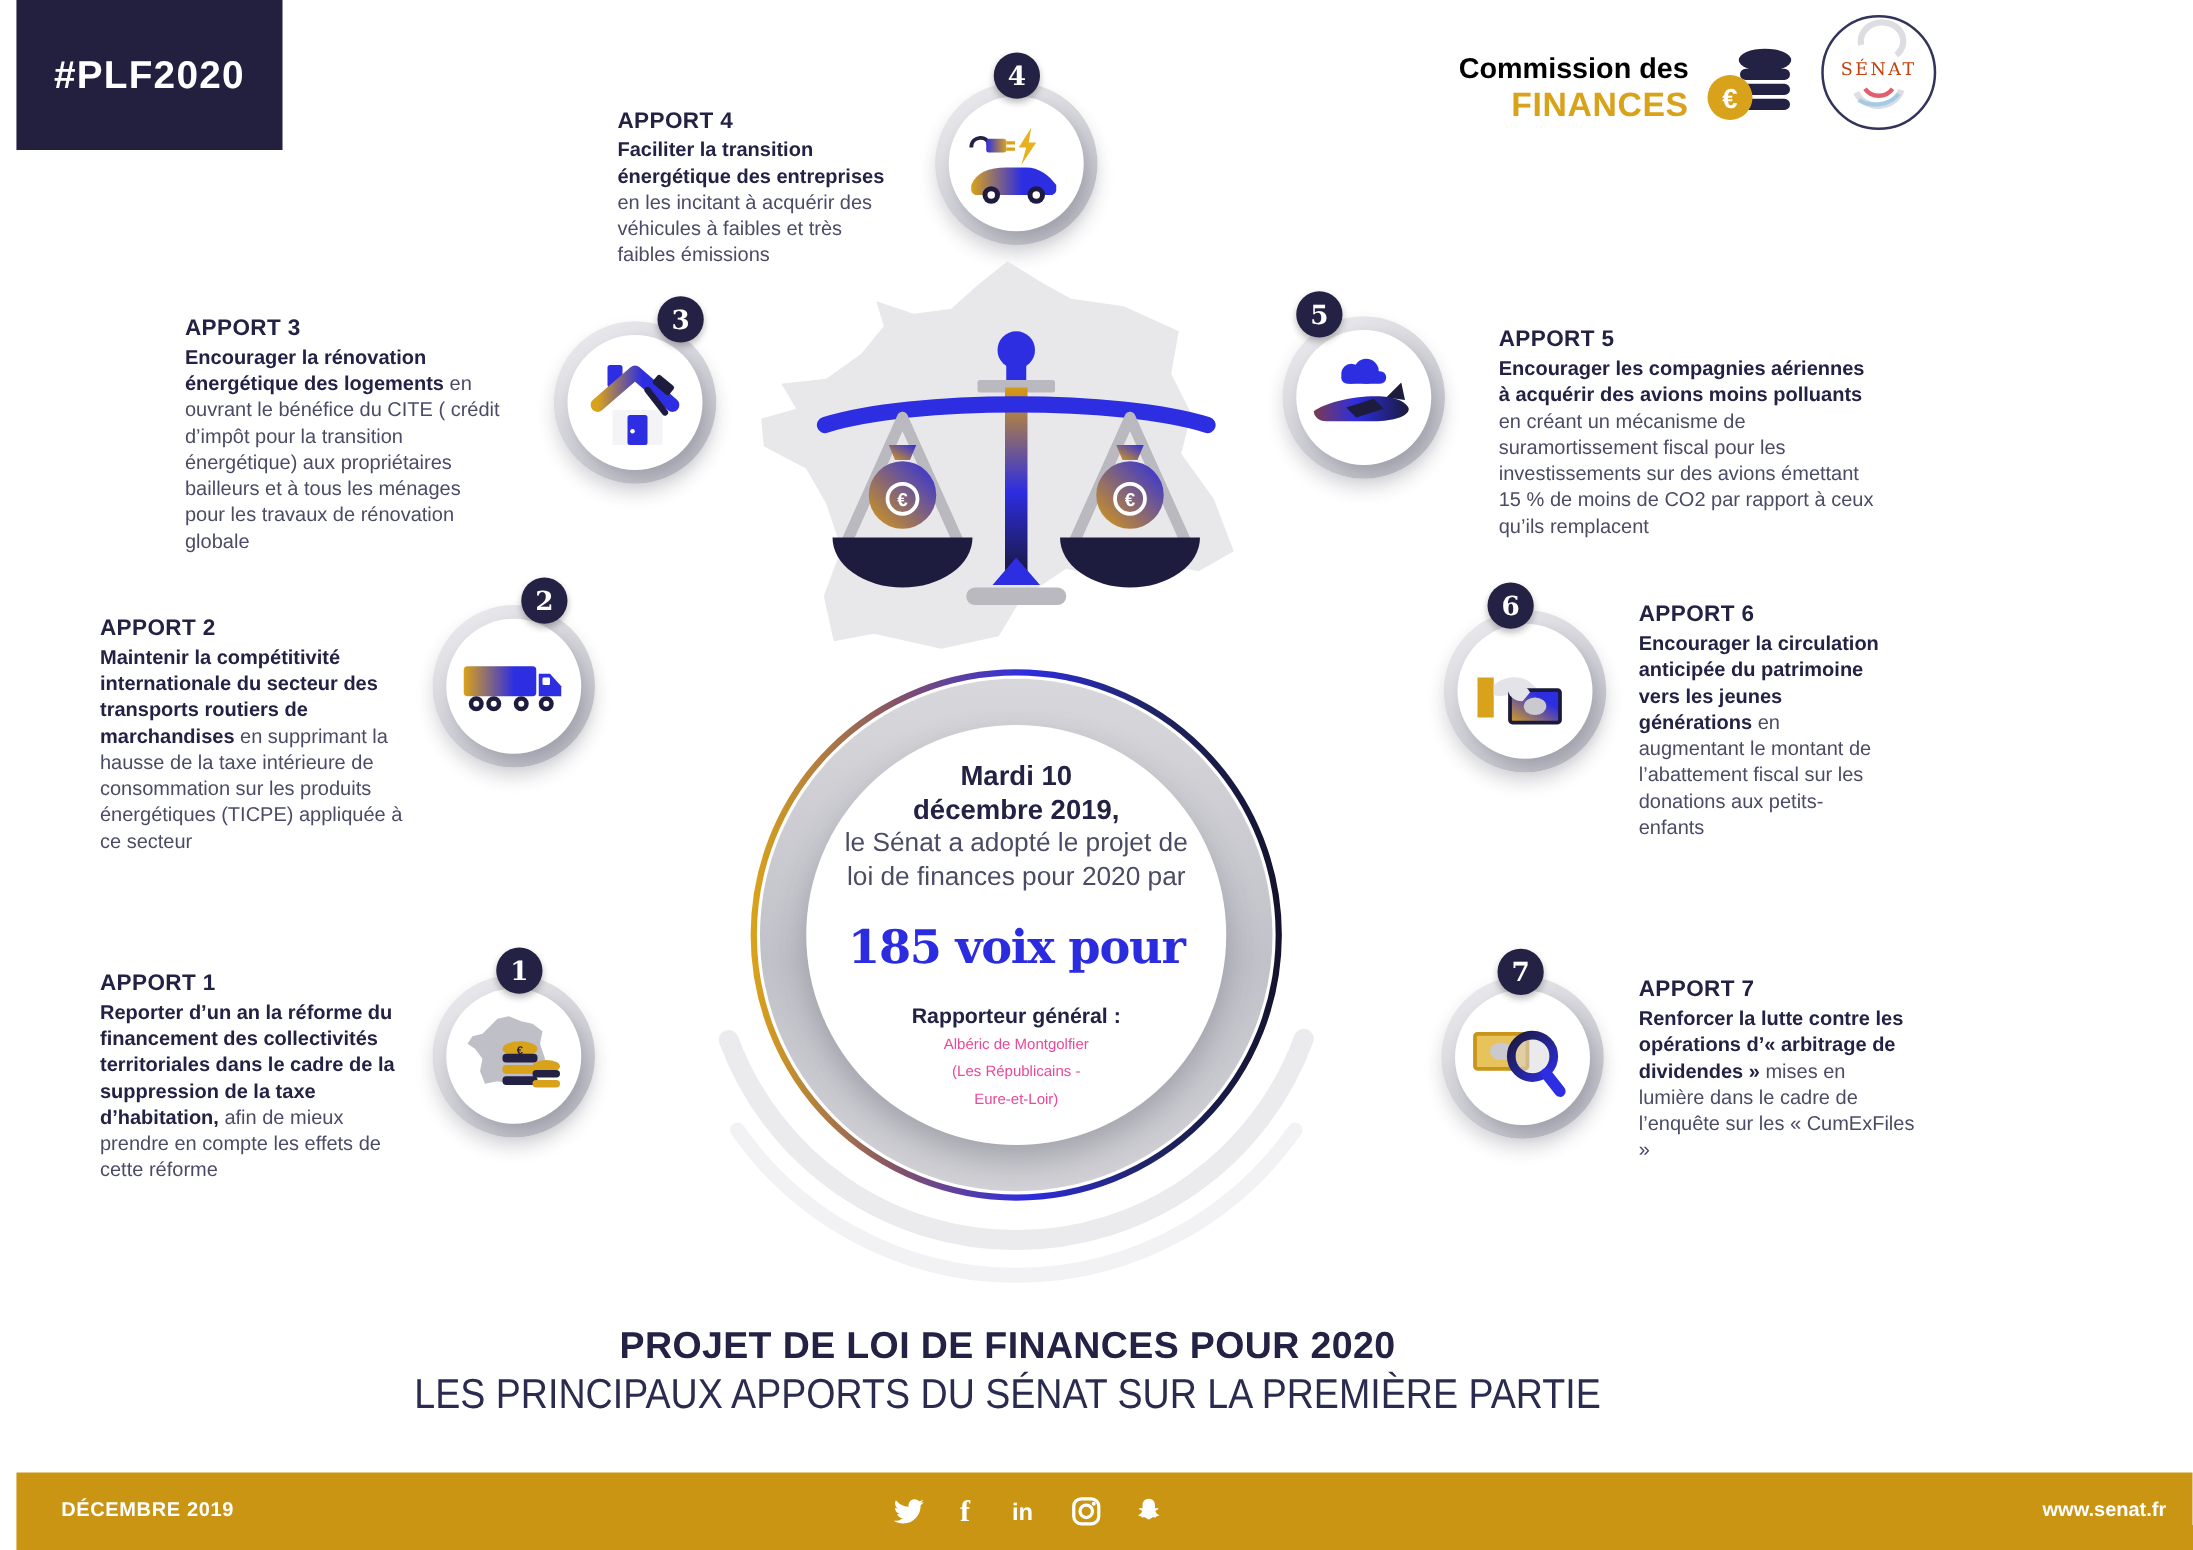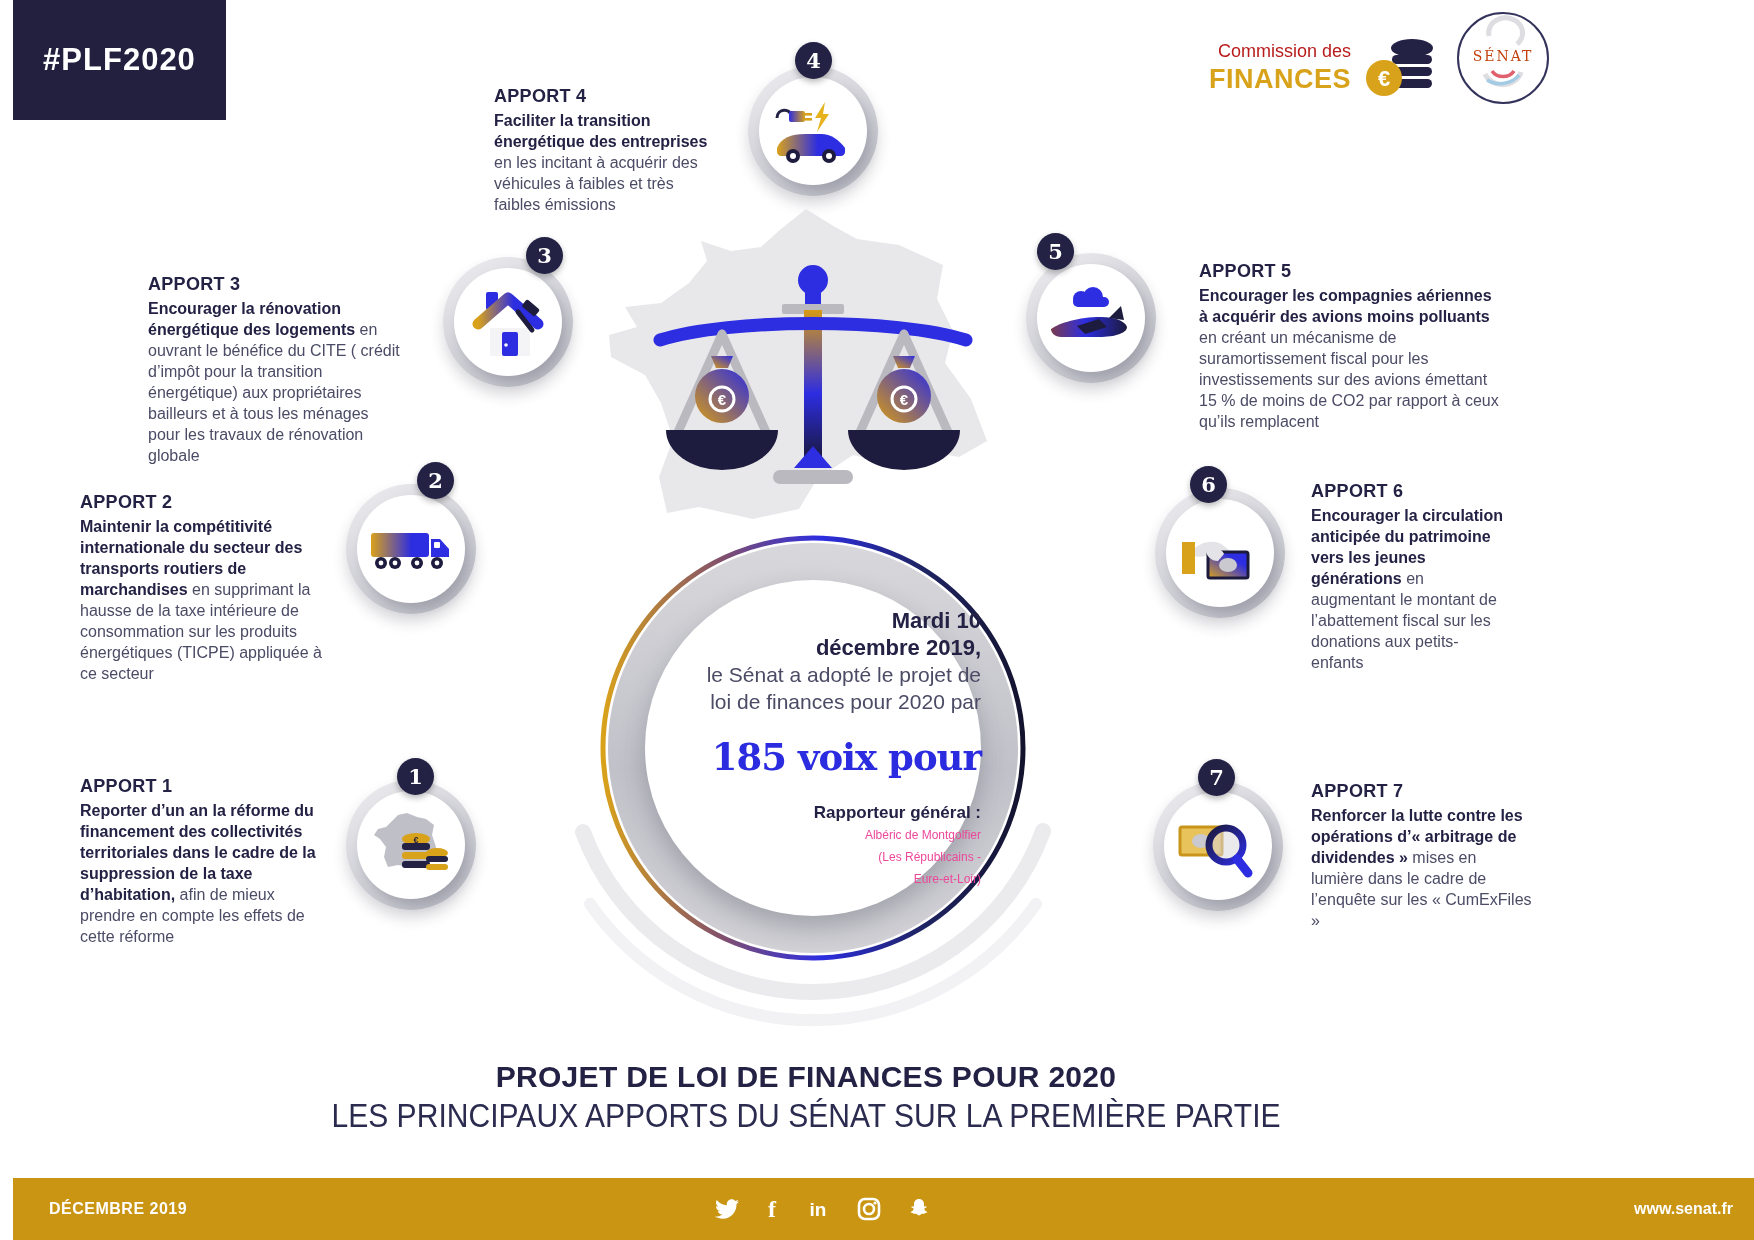--- a/index.html
+++ b/index.html
@@ -6,21 +6,21 @@
   .canvas{position:relative;width:1754px;height:1240px;background:#ffffff;overflow:hidden;
           font-family:"Liberation Sans",sans-serif;color:#232144;margin-left:13px;}
 
   
   .plf-box{position:absolute;left:0;top:0;width:213px;height:120px;background:#221F3F;
            display:flex;align-items:center;justify-content:center;}
   .plf-box span{color:#fff;font-size:31px;font-weight:800;letter-spacing:1px;}
 
   
   .commission{position:absolute;left:1150px;top:42px;width:188px;text-align:right;line-height:1.1;}
-  .commission .l1{font-size:18px;color:#b91c1c;font-weight:400;}
+  .commission .l1{font-size:23px;color:#000000;font-weight:700;}
   .commission .l2{font-size:27px;color:#D9A21B;font-weight:800;letter-spacing:.5px;margin-top:3px;}
   .coins{position:absolute;left:1352px;top:34px;}
   .senat-logo{position:absolute;left:1444px;top:12px;width:88px;height:88px;border:2px solid #33335C;
               border-radius:50%;background:#fff;}
   .senat-logo .word{position:absolute;left:0;top:34px;width:100%;text-align:center;
         font-family:"DejaVu Serif",serif;font-size:14px;letter-spacing:2px;color:#c2410c;
         text-transform:uppercase;}
   .senat-logo svg{position:absolute;left:0;top:0;}
 
   
@@ -45,21 +45,21 @@
   .map{position:absolute;left:588px;top:205px;z-index:1;}
   .scales{position:absolute;left:617px;top:260px;z-index:3;}
 
   
   .center-wrap{position:absolute;left:520px;top:468px;width:560px;height:560px;z-index:2;}
   .center-wrap svg.arcs{position:absolute;left:0;top:0;}
   .gray-ring{position:absolute;left:75px;top:75px;width:410px;height:410px;border-radius:50%;
         background:linear-gradient(180deg,#d8d8dc 0%,#c1c1c9 55%,#d2d2d7 100%);}
   .white-center{position:absolute;left:112px;top:112px;width:336px;height:336px;border-radius:50%;
         background:#fff;box-shadow:0 12px 26px rgba(50,50,70,.28);
-        display:flex;flex-direction:column;align-items:flex-end;justify-content:center;text-align:center;}
+        display:flex;flex-direction:column;align-items:center;justify-content:center;text-align:center;}
   .vote-date{font-size:22px;font-weight:700;color:#232144;line-height:27px;}
   .vote-intro{font-size:21px;color:#4B4B66;line-height:27px;}
   .vote-result{margin:20px 0 22px 0;font-family:"DejaVu Serif",serif;font-weight:700;
         color:#2B2BDF;font-size:37px;line-height:45px;letter-spacing:-1px;}
   .rapporteur-label{font-size:17px;font-weight:700;color:#232144;line-height:22px;}
   .rapporteur-name{font-size:12px;color:#ec4899;line-height:22px;}
 
   
   .title1{position:absolute;left:793px;top:1060px;transform:translateX(-50%);white-space:nowrap;
         font-size:30px;font-weight:800;color:#232144;letter-spacing:.3px;}
@@ -223,21 +223,21 @@
           <circle cx="12" cy="44" r="2.4"></circle>
             <circle cx="26" cy="44" r="2.4"></circle>
             <circle cx="48" cy="44" r="2.4"></circle>
             <circle cx="68" cy="44" r="2.4"></circle>
         </g>
       </svg>
     </div>
     <div class="badge" style="top:-22px;left:50%;margin-left:6px;">2</div>
   </div>
 
-  <div class="apport-block" style="left:135px;top:274px;width:256px;">
+  <div class="apport-block" style="left:135px;top:252px;width:256px;">
     <h3 class="apport-title">APPORT 3</h3>
     <p class="apport-text"><span class="lead">Encourager la rénovation énergétique des logements</span><span> en ouvrant le bénéfice du CITE ( crédit d’impôt pour la transition énergétique) aux propriétaires bailleurs et à tous les ménages pour les travaux de rénovation globale</span></p>
   </div>
   <div class="apport-circle" style="left:430px;top:257px;">
     <div class="ring"></div>
     <div class="inner">
       <svg width="84" height="76" viewBox="0 0 84 76">
         <defs>
             <linearGradient id="hGrad" x1="0" y1="0" x2="1" y2="0">
           <stop offset="0%" stop-color="#D9A21B"></stop>

